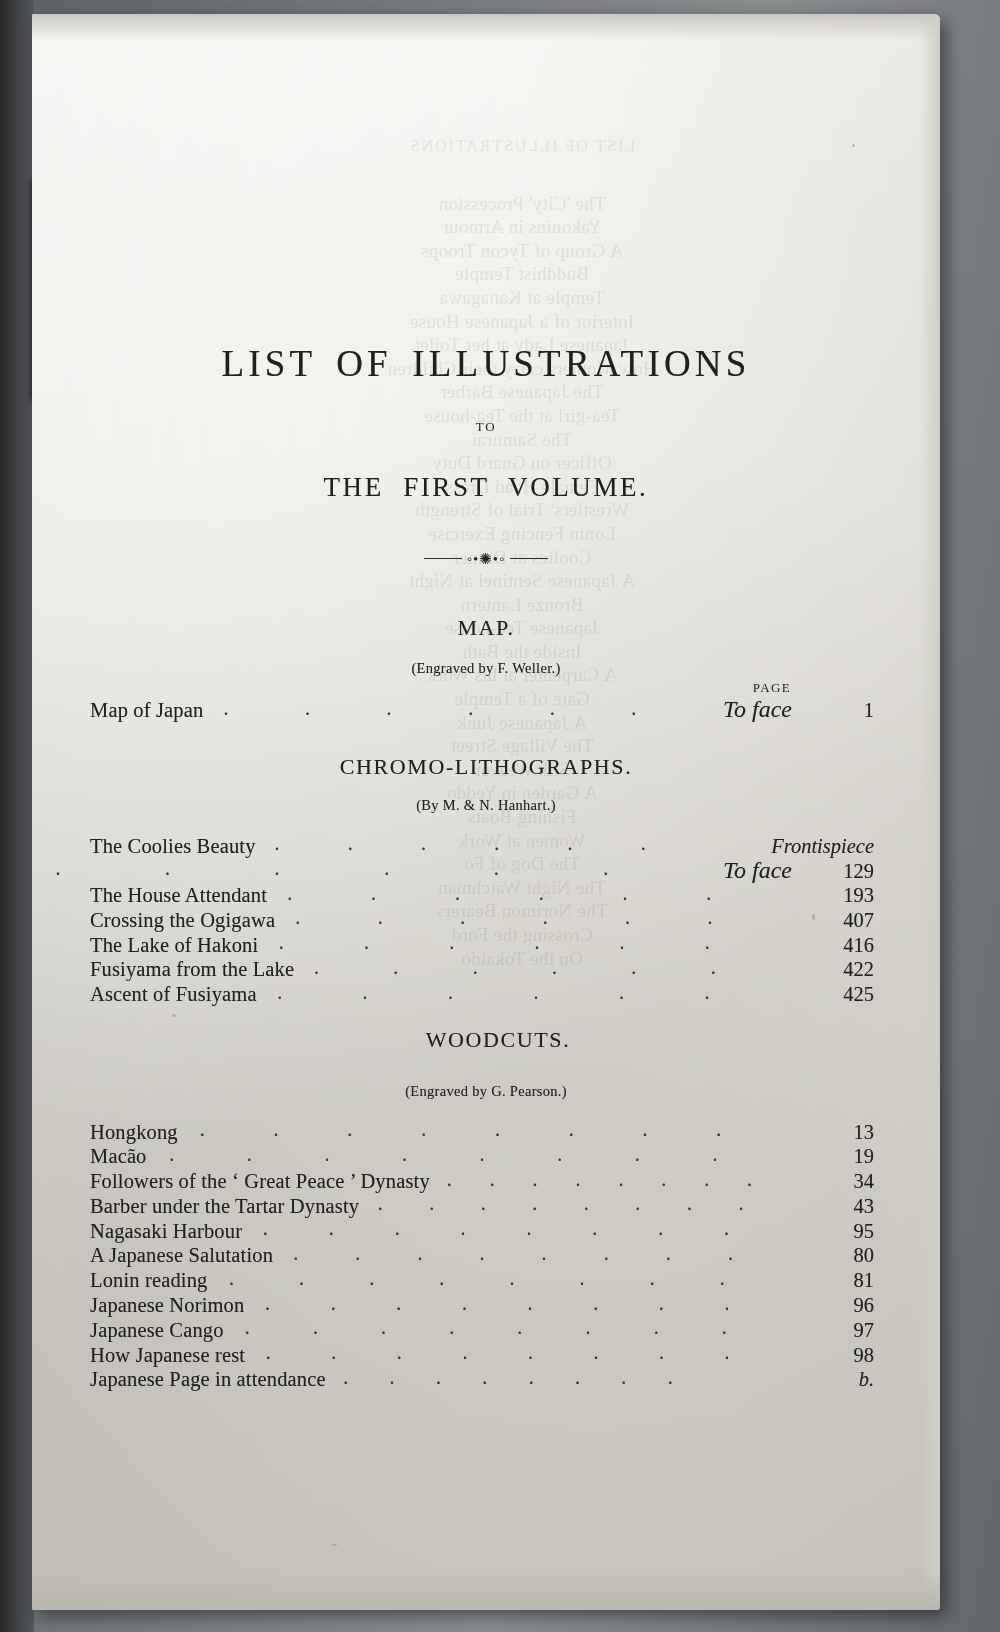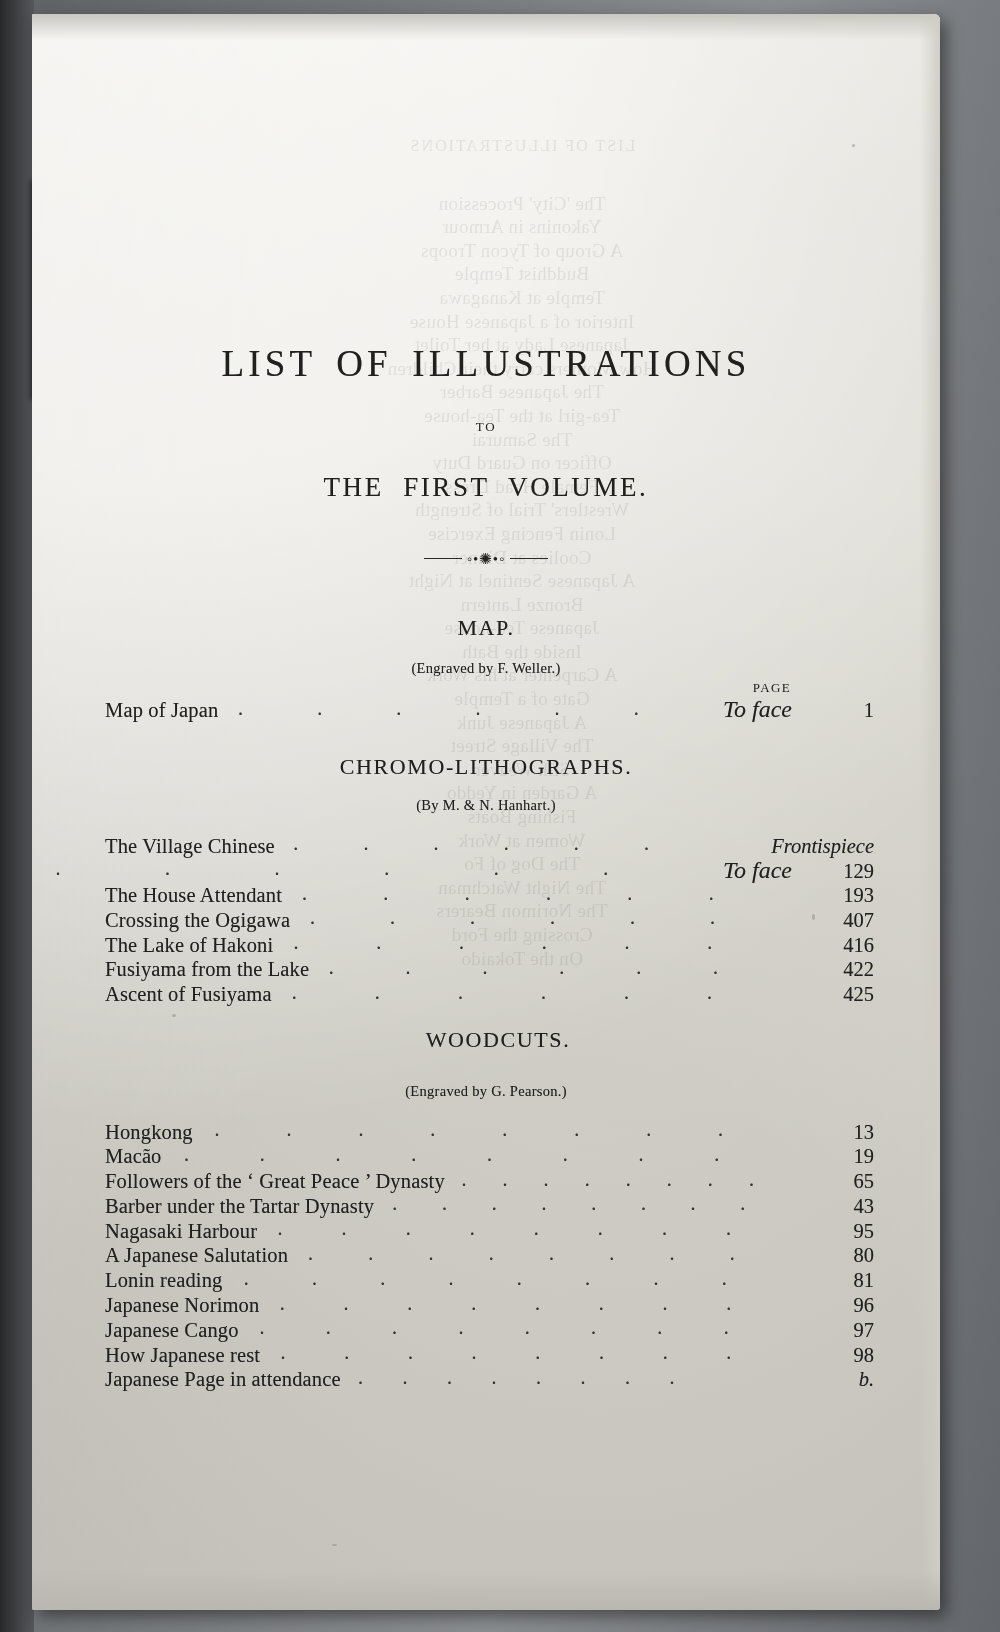--- a/index.html
+++ b/index.html
@@ -184,21 +184,21 @@
 
   .entry {
     position: relative;
     height: 24.8px;
     display: flex;
     align-items: baseline;
     font-size: 20.5px;
     white-space: nowrap;
   }
   .entry .title {
-    padding-left: 73px;
+    padding-left: 58px;
     letter-spacing: .15px;
   }
   .entry .leaders {
     flex: 1 1 auto;
     margin: 0 10px;
     position: relative;
     height: 1em;
     overflow: hidden;
   }
   .entry .leaders span {
@@ -320,21 +320,21 @@
             </span>
             <span class="tof">To face</span>
             <span class="pagenum">1</span>
           </div>
         </div>
 
       <div class="section-head centered" id="chromo-head">CHROMO-LITHOGRAPHS.</div>
       <div class="section-sub centered" id="chromo-sub">(By M. &amp; N. Hanhart.)</div>
       <div class="entries" id="chromo-entries">
           <div class="entry">
-            <span class="title">The Village Chinese</span>
+            <span class="title">The Coolies Beauty</span>
             <span class="leaders">
               <span style="left: 2%;">.</span>
               <span style="left: 18.3333%;">.</span>
               <span style="left: 34.6667%;">.</span>
               <span style="left: 51%;">.</span>
               <span style="left: 67.3333%;">.</span>
               <span style="left: 83.6667%;">.</span>
             </span>
             <span class="pagenum ital wide">Frontispiece</span>
           </div>
@@ -448,21 +448,21 @@
             <span class="leaders">
               <span style="left: 2%;">.</span>
               <span style="left: 14.25%;">.</span>
               <span style="left: 26.5%;">.</span>
               <span style="left: 38.75%;">.</span>
               <span style="left: 51%;">.</span>
               <span style="left: 63.25%;">.</span>
               <span style="left: 75.5%;">.</span>
               <span style="left: 87.75%;">.</span>
             </span>
-            <span class="pagenum">65</span>
+            <span class="pagenum">34</span>
           </div>
           <div class="entry">
             <span class="title">Barber under the Tartar Dynasty</span>
             <span class="leaders">
               <span style="left: 2%;">.</span>
               <span style="left: 14.25%;">.</span>
               <span style="left: 26.5%;">.</span>
               <span style="left: 38.75%;">.</span>
               <span style="left: 51%;">.</span>
               <span style="left: 63.25%;">.</span>

